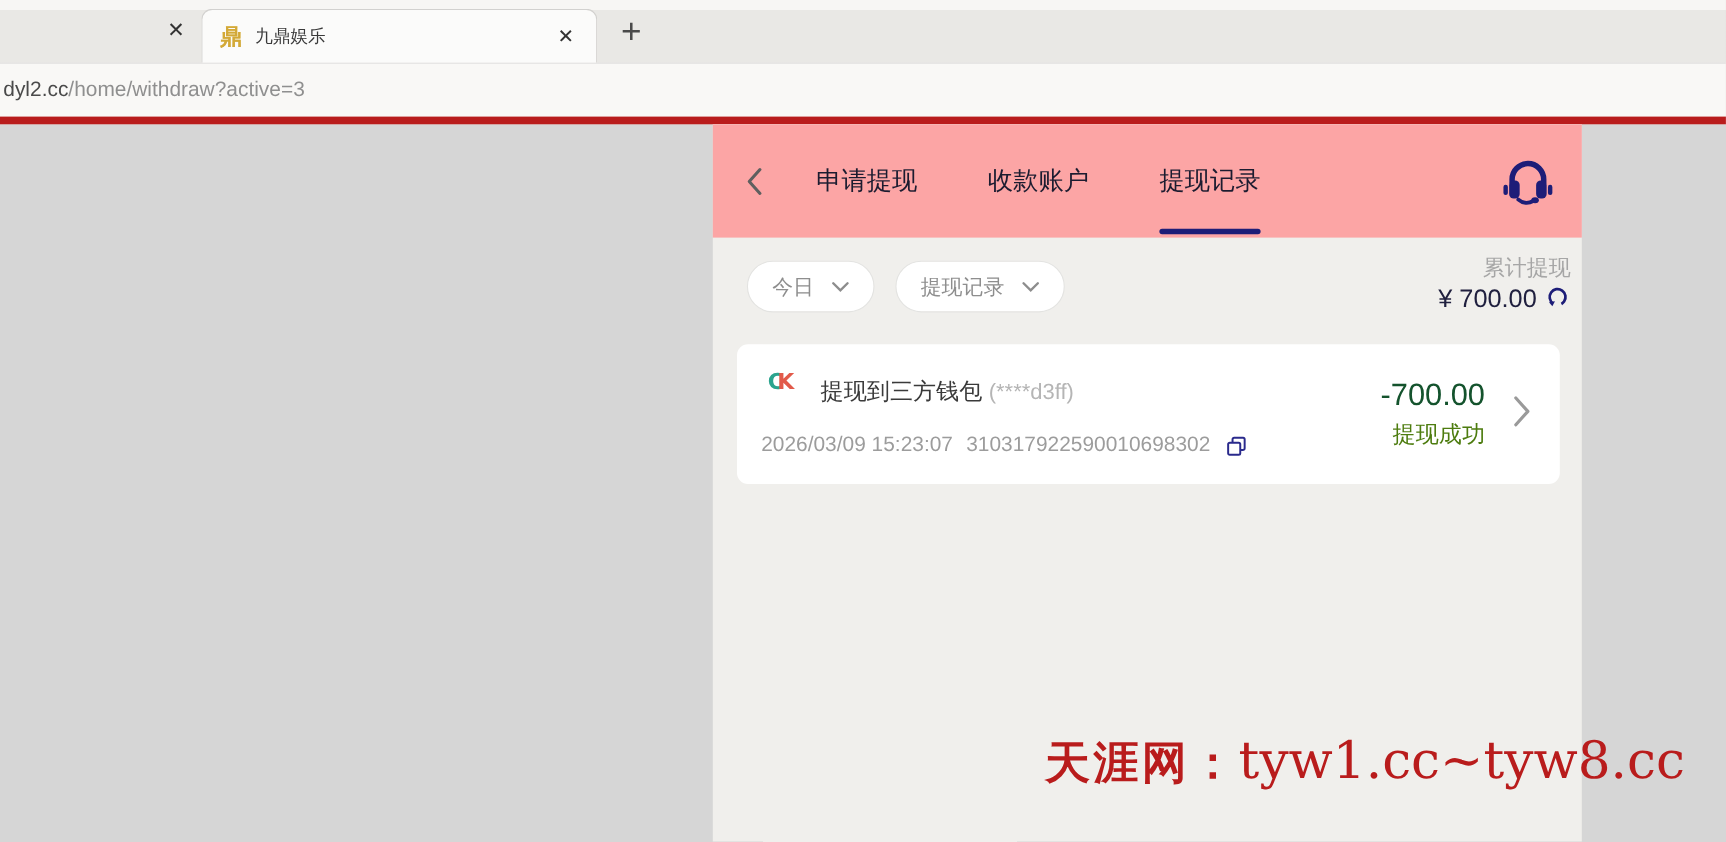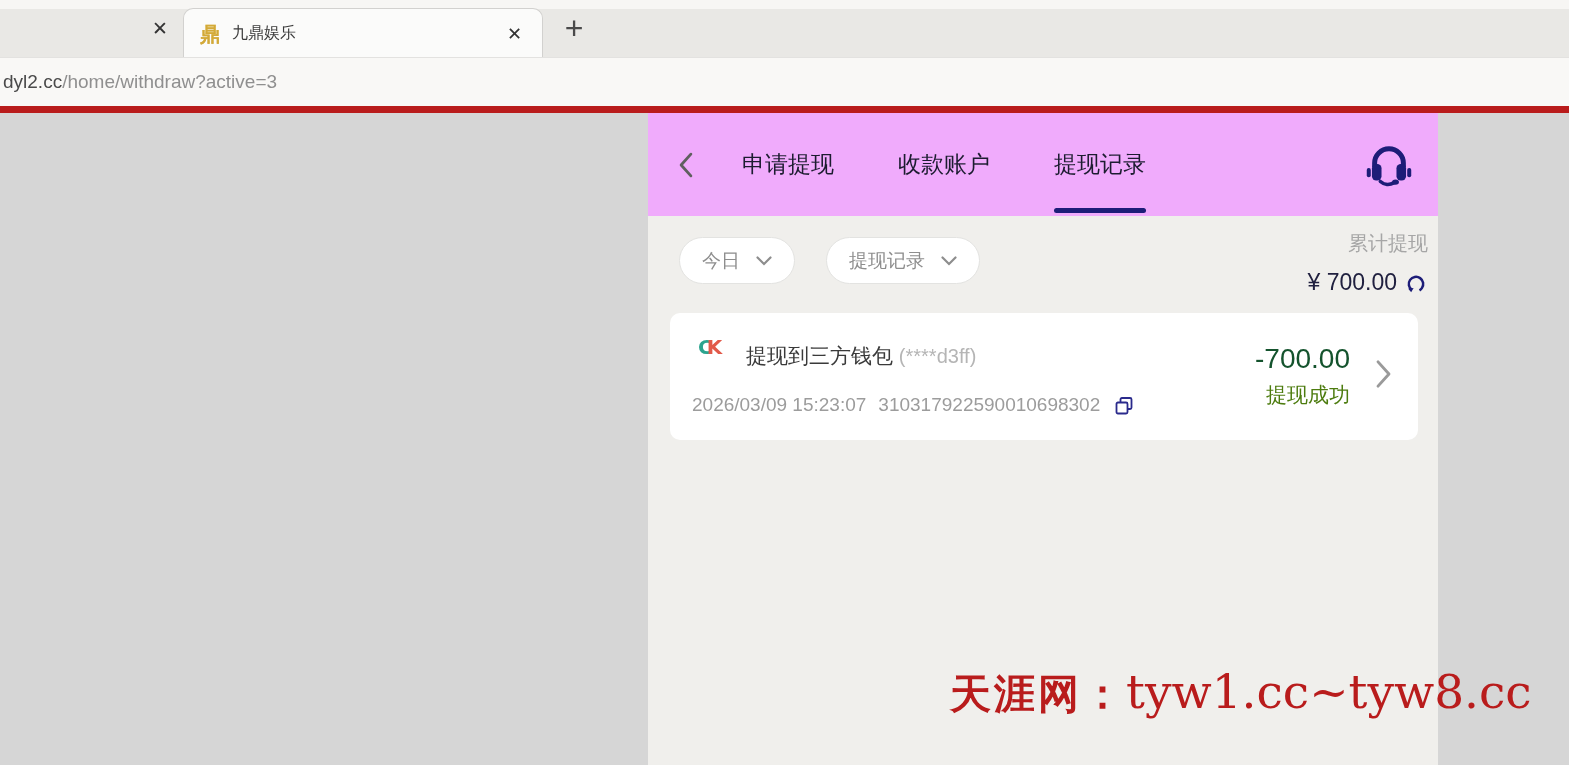--- a/index.html
+++ b/index.html
@@ -39,42 +39,42 @@
     background:#f9f8f6; border-top:1px solid #e3e2e0; border-bottom:7px solid #b91c1c;
     display:flex; align-items:center; padding-left:3px; font-size:19px; white-space:nowrap;
   }
   .url-host { color:#4a4a4a; }
   .url-path { color:#8f8f8f; }
 
   
   .content { position:absolute; top:113px; left:0; right:0; bottom:0; }
   .panel { position:absolute; left:648px; width:790px; top:0; bottom:0; background:#f0efec; }
 
-  .panel-header { position:relative; height:103px; background:#f0abfc; display:flex; align-items:center; }
+  .panel-header { position:relative; height:103px; background:#fca5a5; display:flex; align-items:center; }
   .back-btn { margin-left:26px; width:24px; height:26px; color:#5f5f5f; flex:0 0 auto; }
   .nav { display:flex; margin-left:44px; gap:64px; }
   .nav-item { font-size:23px; color:#1c1c30; font-weight:500; position:relative; white-space:nowrap; }
   .nav-item.active::after {
     content:""; position:absolute; left:0; right:0; bottom:-33px; height:5px;
     background:#1d1d78; border-radius:2.5px;
   }
   .headset-btn { margin-left:auto; margin-right:26px; width:46px; height:46px; color:#1d1d78; }
 
   .panel-body { position:absolute; top:103px; left:0; right:0; bottom:0; }
-  .pill-row { position:absolute; left:31px; top:21px; display:flex; gap:31px;align-items:center; }
+  .pill-row { position:absolute; left:31px; top:21px; display:flex; gap:19px;align-items:center; }
   .pill {
     height:47px; background:#fff; border:1px solid #e3e3e1; border-radius:24px;
     display:flex; align-items:center; padding:0 22px; gap:16px;
     font-size:19px; color:#8e8e8e; white-space:nowrap;
   }
   .pill-chevron { width:16px; height:10px; color:#8d8d8d; }
 
   .summary { position:absolute; right:10px; top:14px; text-align:right; }
   .summary-label { font-size:20px; color:#a6a6a6; }
-  .summary-amount-row { margin-top:12px; display:flex; align-items:flex-end; justify-content:flex-end; gap:7px; }
+  .summary-amount-row { margin-top:1px; display:flex; align-items:flex-start; justify-content:flex-end; gap:7px; }
   .summary-amount { font-size:23px; color:#20203f; }
   .refresh-btn { width:24px; height:24px; color:#1d1d78; }
 
   .card { position:absolute; left:22px; right:20px; top:97px; height:127px; background:#fff; border-radius:10px; }
   .card-logo { position:absolute; left:28px; top:22px; font-size:20px; font-weight:bold; font-family:"DejaVu Sans",sans-serif; }
   .logo-c { color:#2ba48e; }
   .logo-k { color:#e25a4a; margin-left:-6px; }
   .card-title { position:absolute; left:76px; top:29px; font-size:21px; color:#3a3a3a; font-weight:500; white-space:nowrap; }
   .card-account { color:#b5b5b5; font-weight:normal; font-size:20px; }
   .card-subline { position:absolute; left:22px; top:81px; font-size:19px; color:#9c9c9c; display:flex; align-items:flex-end; gap:12px; white-space:nowrap; }

